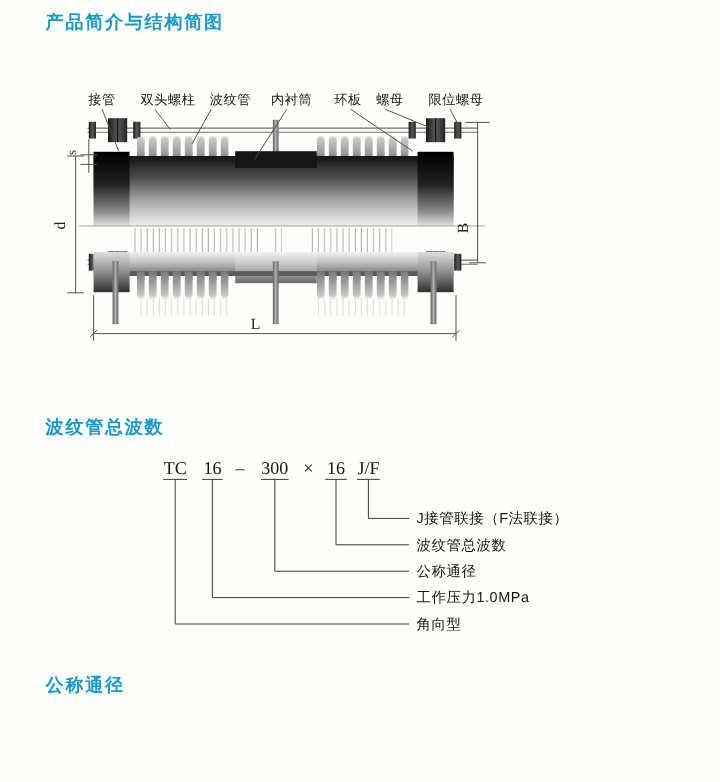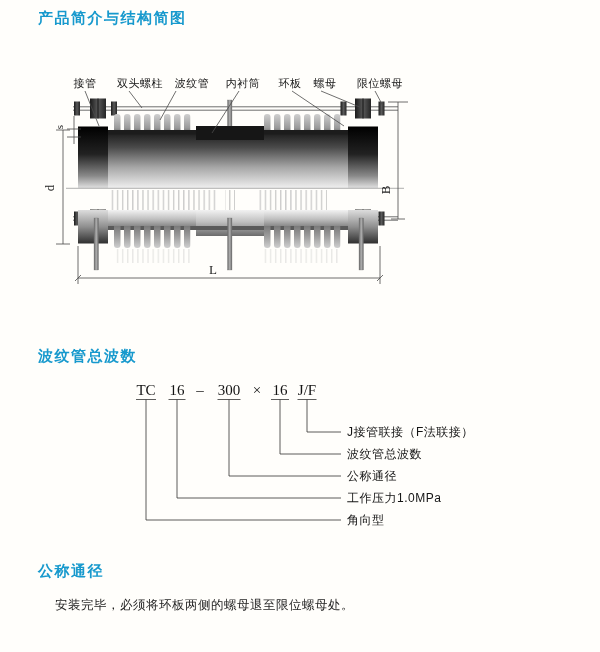--- a/index.html
+++ b/index.html
@@ -242,14 +242,13 @@
     <text class="expl" x="227" y="82">波纹管总波数</text>
     <text class="expl" x="227" y="104">公称通径</text>
     <text class="expl" x="227" y="126">工作压力1.0MPa</text>
     <text class="expl" x="227" y="148">角向型</text>
   </g>
 </svg>
 
 <h2 class="sec-title t3">公称通径</h2>
 
 <div class="install">
-  <p>安装完毕，必须将环板两侧的螺母退至限位螺母处。</p>
 </div>
 
 </body></html>

